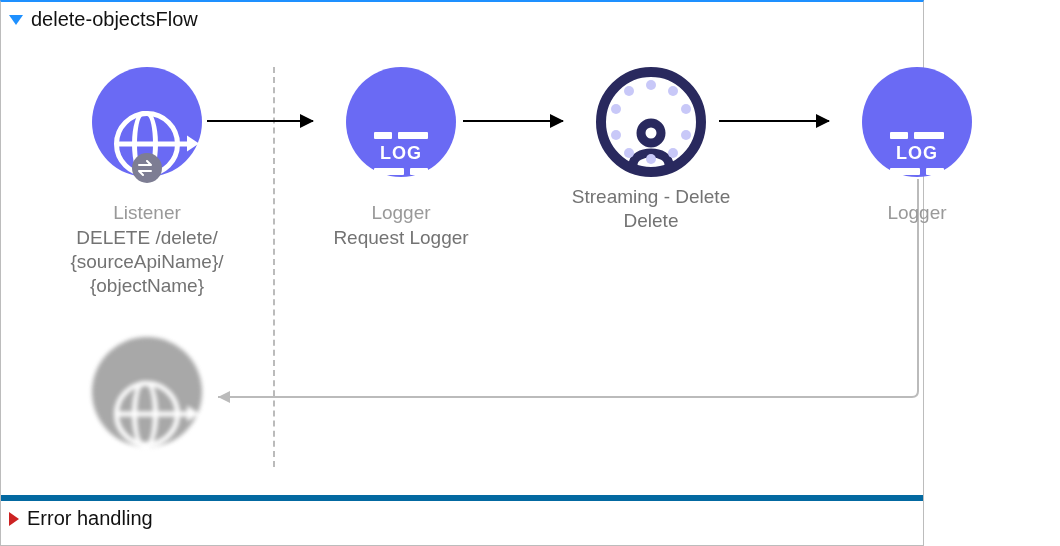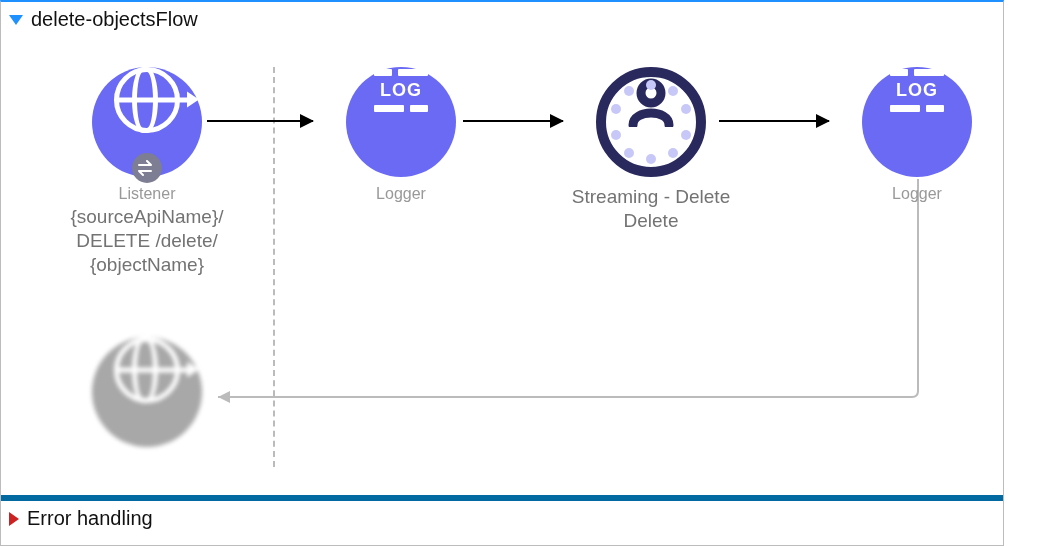--- a/index.html
+++ b/index.html
@@ -4,21 +4,21 @@
 <style>
   html, body {
     margin: 0;
     padding: 0;
     font-family: Arial, Helvetica, sans-serif;
     font-size: 18px;
     color: #111;
     background: #fff;
   }
   .panel {
-    width: 1004px;
+    width: 924px;
     height: 546px;
     box-sizing: border-box;
     border: 1px solid #bcbcbc;
     border-top: 2px solid #1e90ff;
     position: relative;
   }
   .section-header {
     display: flex;
     align-items: center;
     padding: 6px 8px;
@@ -51,32 +51,32 @@
     position: absolute;
     left: 272px;
     top: 30px;
     height: 400px;
     border-left: 2px dashed #bbb;
   }
 
   .node { position: absolute; width: 220px; display:flex; flex-direction:column; align-items:center; }
   .node .circle {
     width: 110px; height:110px; border-radius:55px;
-    display:flex; align-items:flex-start; justify-content:center;
+    display:flex; align-items:flex-end; justify-content:center;
     position:relative;
   }
   .circle.blue { background:#6a6af4; }
   .circle.grey { background:#999; filter: blur(2px); opacity:0.85; }
   .circle.ring {
     background:#fff;
     border:10px solid #29295e;
     box-sizing:border-box;
     position:relative;
   }
-  .type-label { color:#999; margin-top:8px; font-size:16px; }
+  .type-label { color:#999; margin-top:25px; font-size:19px; }
   .name-label { color:#737373; font-size:19px; text-align:center; line-height:1.25; margin-top:2px; }
 
   
   .n1 { left: 36px;  top: 30px; }
   .n2 { left: 290px; top: 30px; }
   .n3 { left: 540px; top: 30px; }
   .n4 { left: 806px; top: 30px; }
   .n5 { left: 36px;  top: 300px; }
 
   
@@ -156,41 +156,42 @@
             </div>
         </div>
         <div class="mini-badge">
           <svg width="20" height="16" viewBox="0 0 20 16">
               <path d="M2 5 H14 M14 5 L10 1 M2 11 H14 M2 11 L6 15" stroke="#fff" stroke-width="2" fill="none" stroke-linecap="round"></path>
             </svg>
         </div>
       </div>
       <div class="type-label">Listener</div>
       <div class="name-label">
+        <div>DELETE /delete/</div>
         <div>{sourceApiName}/</div>
-        <div>DELETE /delete/</div>
         <div>{objectName}</div>
       </div>
     </div>
 
     <div class="node n2">
       <div class="circle blue">
         <div class="log-icon">
           <div class="bar-row">
               <span class="bar" style="width:18px"></span>
               <span class="bar" style="width:30px"></span>
             </div>
           <div class="log-text">LOG</div>
           <div class="bar-row">
               <span class="bar" style="width:30px"></span>
               <span class="bar" style="width:18px"></span>
             </div>
         </div>
       </div>
       <div class="type-label">Logger</div>
+      <div class="name-label">Request Logger</div>
     </div>
 
     <div class="node n3">
       <div class="circle ring">
         <svg width="90" height="90" viewBox="0 0 90 90" class="dots" style="position:absolute;left:0;top:0">
           <circle class="d" cx="45" cy="8" r="5"></circle>
             <circle class="d" cx="67" cy="14" r="5"></circle>
           <circle class="d" cx="80" cy="32" r="5"></circle>
             <circle class="d" cx="80" cy="58" r="5"></circle>
           <circle class="d" cx="67" cy="76" r="5"></circle>

